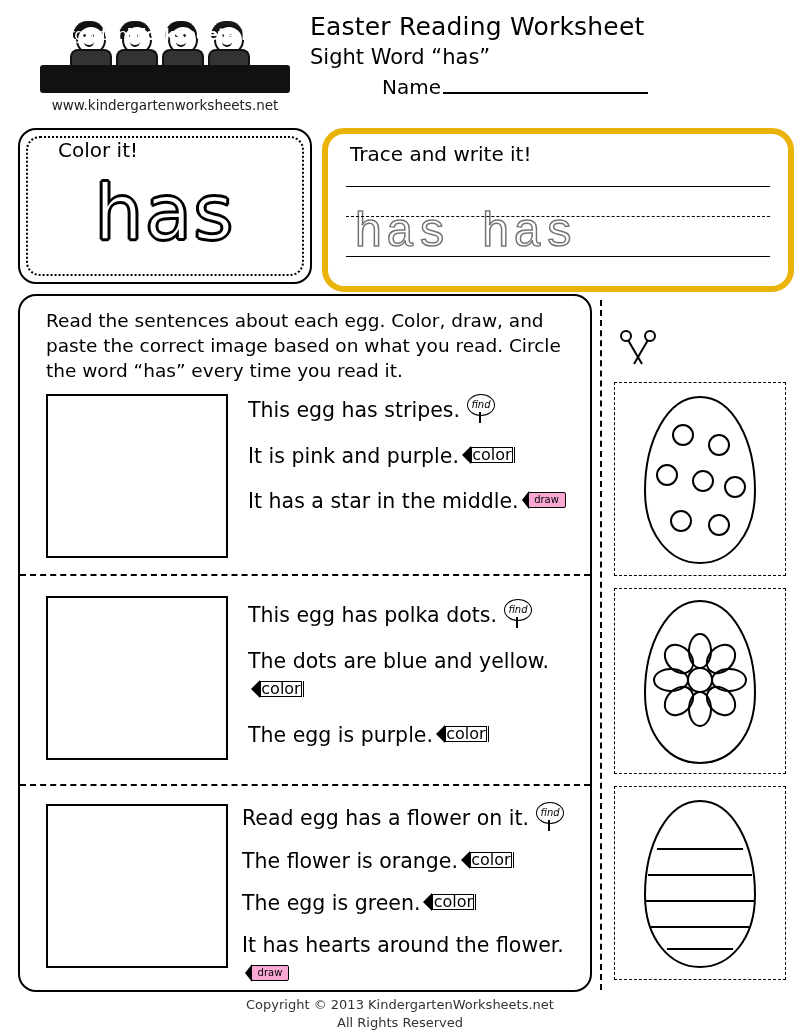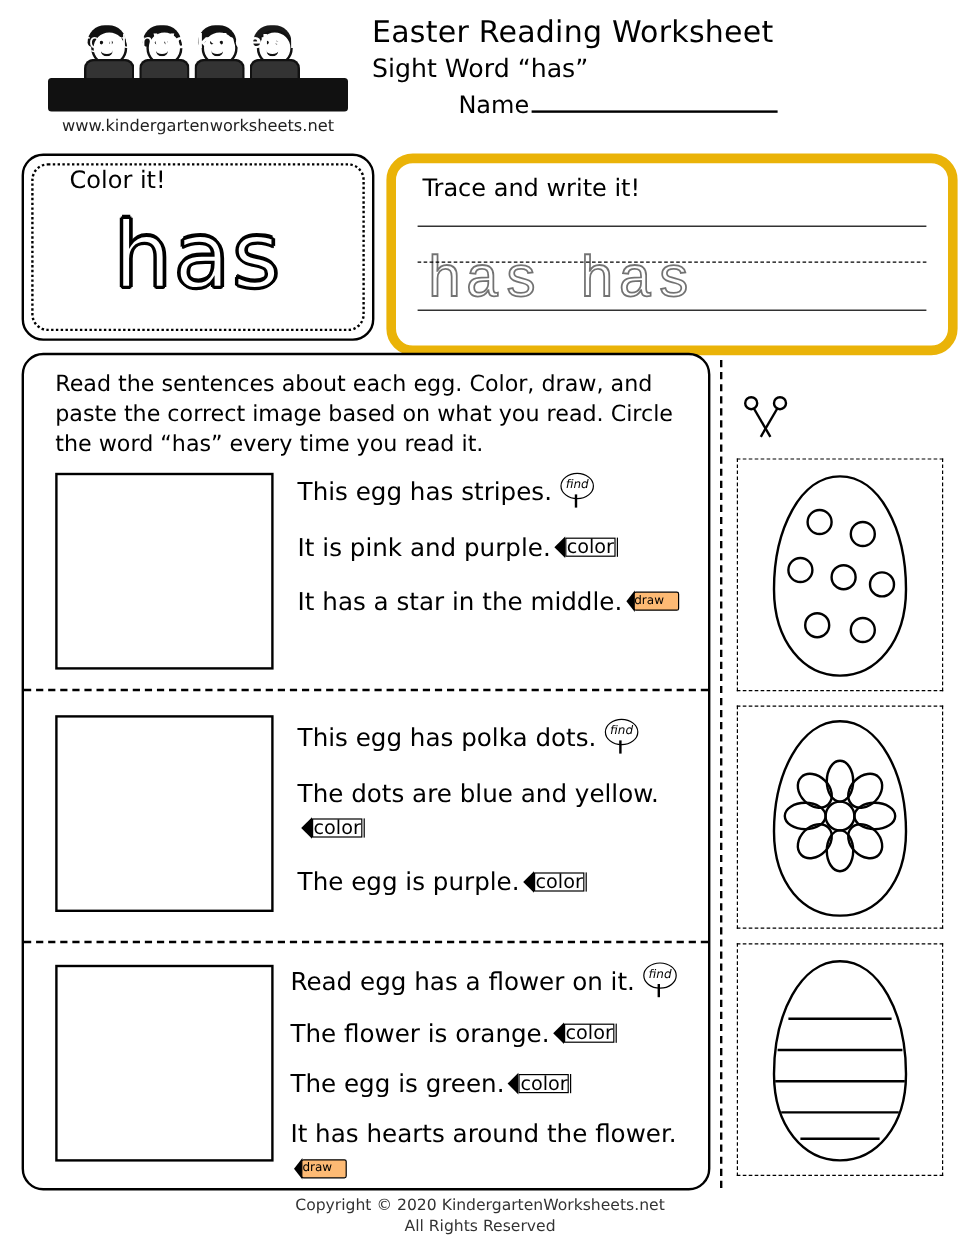--- a/index.html
+++ b/index.html
@@ -179,21 +179,21 @@
     font-family: "DejaVu Sans", sans-serif;
     text-shadow:
       -2px 0 #000, 2px 0 #000, 0 -2px #000, 0 2px #000;
   }
 
   
   .trace {
     position: absolute;
     left: 322px; top: 128px;
     width: 460px; height: 152px;
-    border: 8px solid #eab308;
+    border: 6px solid #eab308;
     border-radius: 22px;
     background: #fff;
   }
   .trace-label {
     position: absolute;
     left: 22px; top: 8px;
     font-size: 20px;
   }
   .trace-rule {
     position: absolute;
@@ -322,22 +322,22 @@
   }
   .chip-draw .body2 {
     position: absolute;
     left: 6px; top: 1px;
     width: 38px; height: 16px;
     border: 1.4px solid #000;
     box-sizing: border-box;
     border-radius: 2px;
     font-size: 10px;
     line-height: 14px;
-    text-align: left;
-    background: #fdba74;
+    text-align: center;
+    background: #f9a8d4;
   }
   .chip-draw .tip2 {
     position: absolute;
     left: 0; top: 0;
     width: 0; height: 0;
     border-top: 9px solid transparent;
     border-bottom: 9px solid transparent;
     border-right: 7px solid #000;
   }
   .chip-draw .point {
@@ -546,15 +546,15 @@
     <path d="M85 14 C118 14 140 58 140 108 C140 152 115 180 85 180 C55 180 30 152 30 108 C30 58 52 14 85 14 Z" fill="none" stroke="#000" stroke-width="2"></path>
     <line x1="42" y1="62" x2="128" y2="62" stroke="#000" stroke-width="2"></line>
     <line x1="33" y1="88" x2="137" y2="88" stroke="#000" stroke-width="2"></line>
     <line x1="31" y1="114" x2="139" y2="114" stroke="#000" stroke-width="2"></line>
     <line x1="36" y1="140" x2="134" y2="140" stroke="#000" stroke-width="2"></line>
     <line x1="52" y1="162" x2="118" y2="162" stroke="#000" stroke-width="2"></line>
   </svg>
 </div>
 
 <div class="footer">
-  <div>Copyright © 2020 KindergartenWorksheets.net</div>
+  <div>Copyright © 2013 KindergartenWorksheets.net</div>
   <div>All Rights Reserved</div>
 </div>
 
 </body></html>

